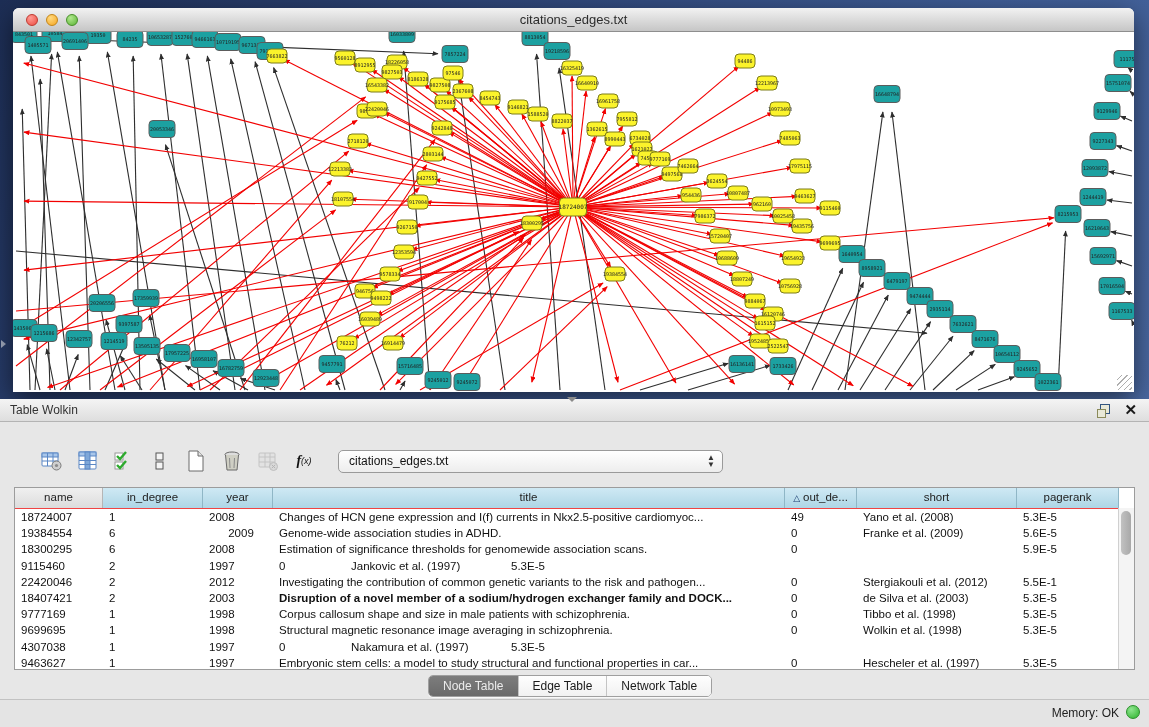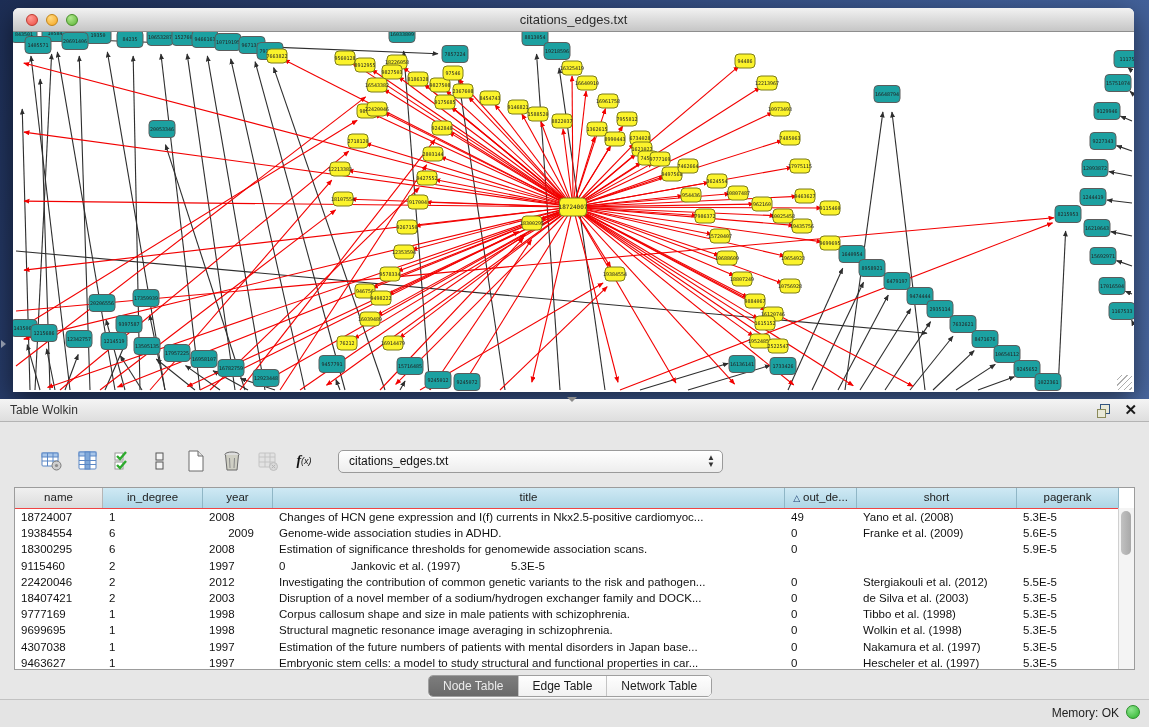--- a/index.html
+++ b/index.html
@@ -731,27 +731,27 @@
           <div class="td" style="width: 160px;">Jankovic et al. (1997)</div>
           <div class="td" style="width: 102px;">5.3E-5</div>
         </div>
         <div class="tr">
           <div class="td" style="width: 88px;">22420046</div>
           <div class="td" style="width: 100px;">2</div>
           <div class="td" style="width: 70px;">2012</div>
           <div class="td" style="width: 512px;">Investigating the contribution of common genetic variants to the risk and pathogen...</div>
           <div class="td" style="width: 72px;">0</div>
           <div class="td" style="width: 160px;">Stergiakouli et al. (2012)</div>
-          <div class="td" style="width: 102px;">5.5E-5</div>
+          <div class="td" style="width: 102px;">5.5E-1</div>
         </div>
         <div class="tr">
           <div class="td" style="width: 88px;">18407421</div>
           <div class="td" style="width: 100px;">2</div>
           <div class="td" style="width: 70px;">2003</div>
-          <div class="td" style="width: 512px;">Disruption of a novel member of a sodium/hydrogen exchanger family and DOCK...</div>
+          <div class="td" style="width: 512px; font-weight: bold;">Disruption of a novel member of a sodium/hydrogen exchanger family and DOCK...</div>
           <div class="td" style="width: 72px;">0</div>
           <div class="td" style="width: 160px;">de Silva et al. (2003)</div>
           <div class="td" style="width: 102px;">5.3E-5</div>
         </div>
         <div class="tr">
           <div class="td" style="width: 88px;">9777169</div>
           <div class="td" style="width: 100px;">1</div>
           <div class="td" style="width: 70px;">1998</div>
           <div class="td" style="width: 512px;">Corpus callosum shape and size in male patients with schizophrenia.</div>
           <div class="td" style="width: 72px;">0</div>
@@ -764,21 +764,20 @@
           <div class="td" style="width: 70px;">1998</div>
           <div class="td" style="width: 512px;">Structural magnetic resonance image averaging in schizophrenia.</div>
           <div class="td" style="width: 72px;">0</div>
           <div class="td" style="width: 160px;">Wolkin et al. (1998)</div>
           <div class="td" style="width: 102px;">5.3E-5</div>
         </div>
         <div class="tr">
           <div class="td" style="width: 88px;">4307038</div>
           <div class="td" style="width: 100px;">1</div>
           <div class="td" style="width: 70px;">1997</div>
-          <div class="td" style="width: 512px;">Estimation of the future numbers of patients with mental disorders in Japan base...</div>
           <div class="td" style="width: 72px;">0</div>
           <div class="td" style="width: 160px;">Nakamura et al. (1997)</div>
           <div class="td" style="width: 102px;">5.3E-5</div>
         </div>
         <div class="tr">
           <div class="td" style="width: 88px;">9463627</div>
           <div class="td" style="width: 100px;">1</div>
           <div class="td" style="width: 70px;">1997</div>
           <div class="td" style="width: 512px;">Embryonic stem cells: a model to study structural and functional properties in car...</div>
           <div class="td" style="width: 72px;">0</div>

